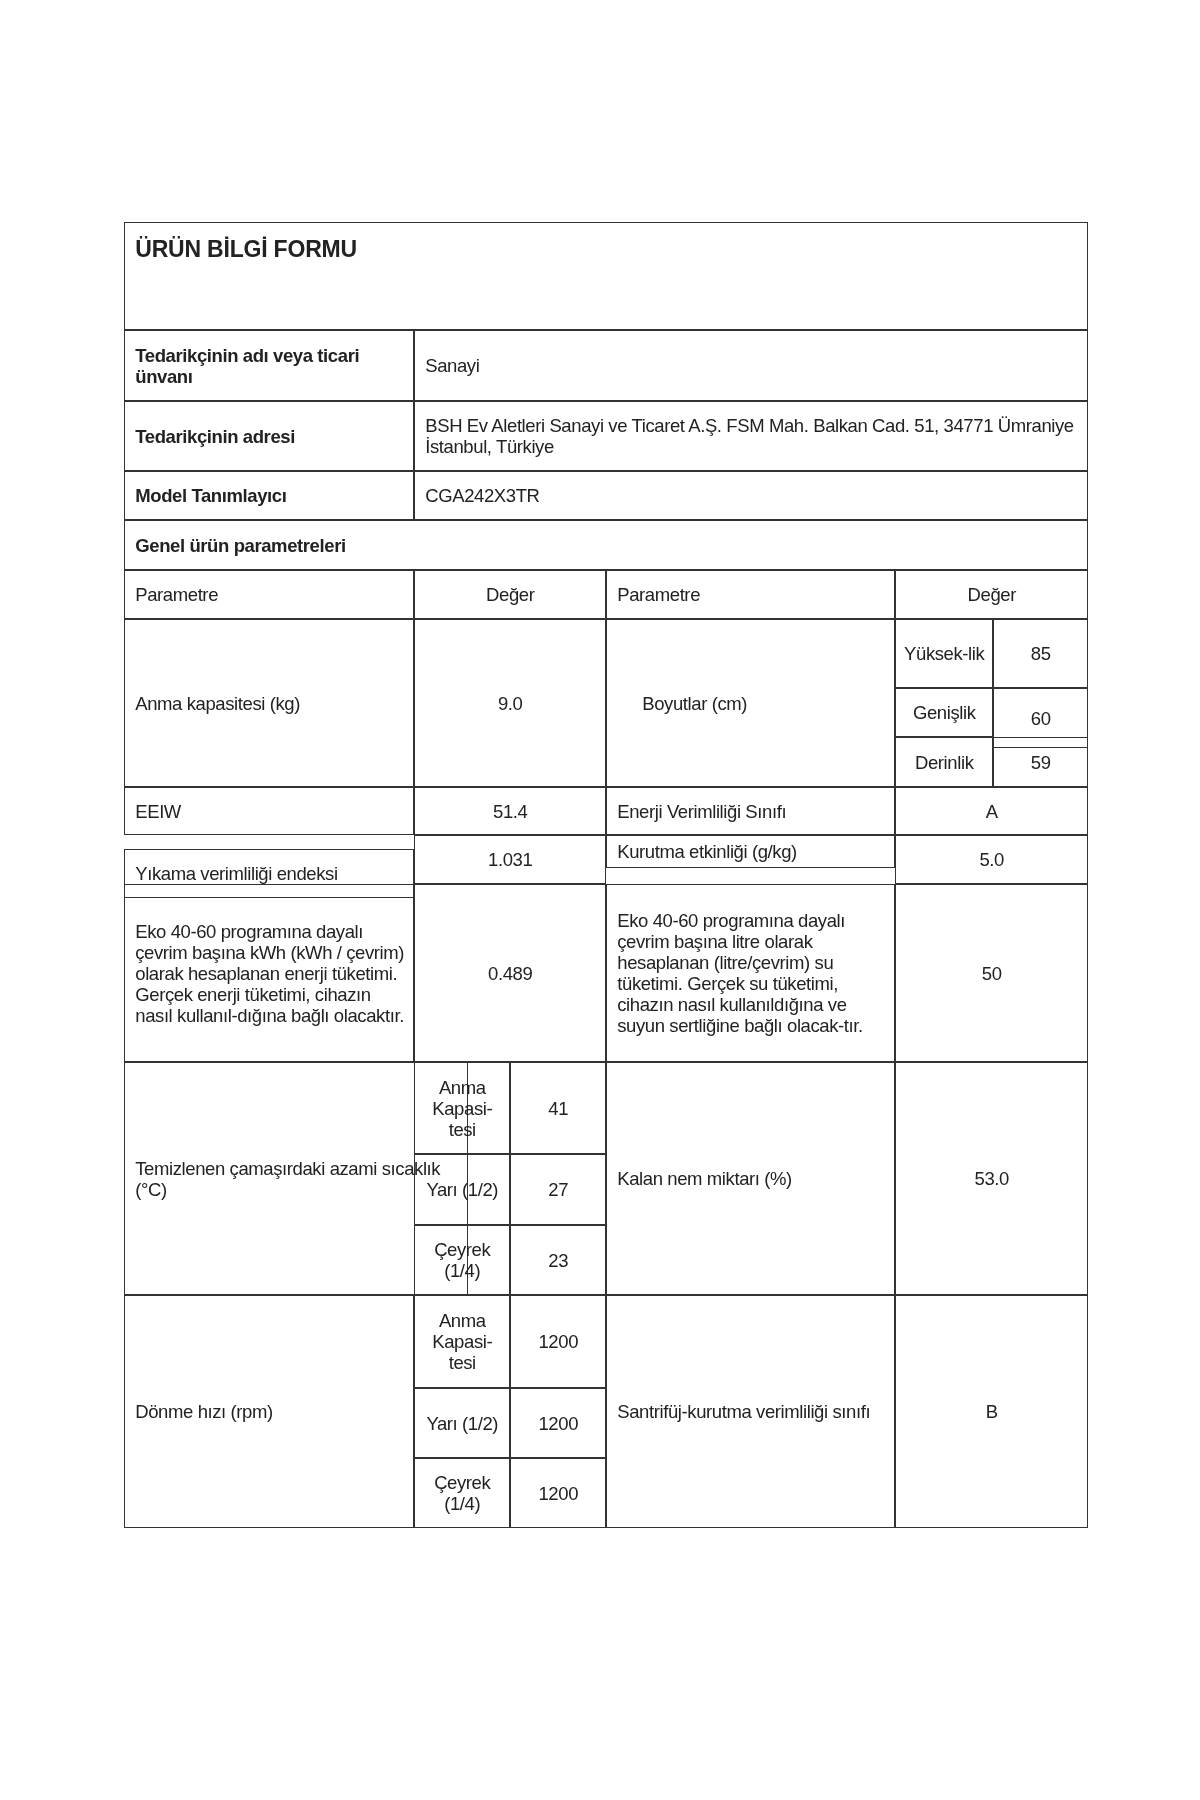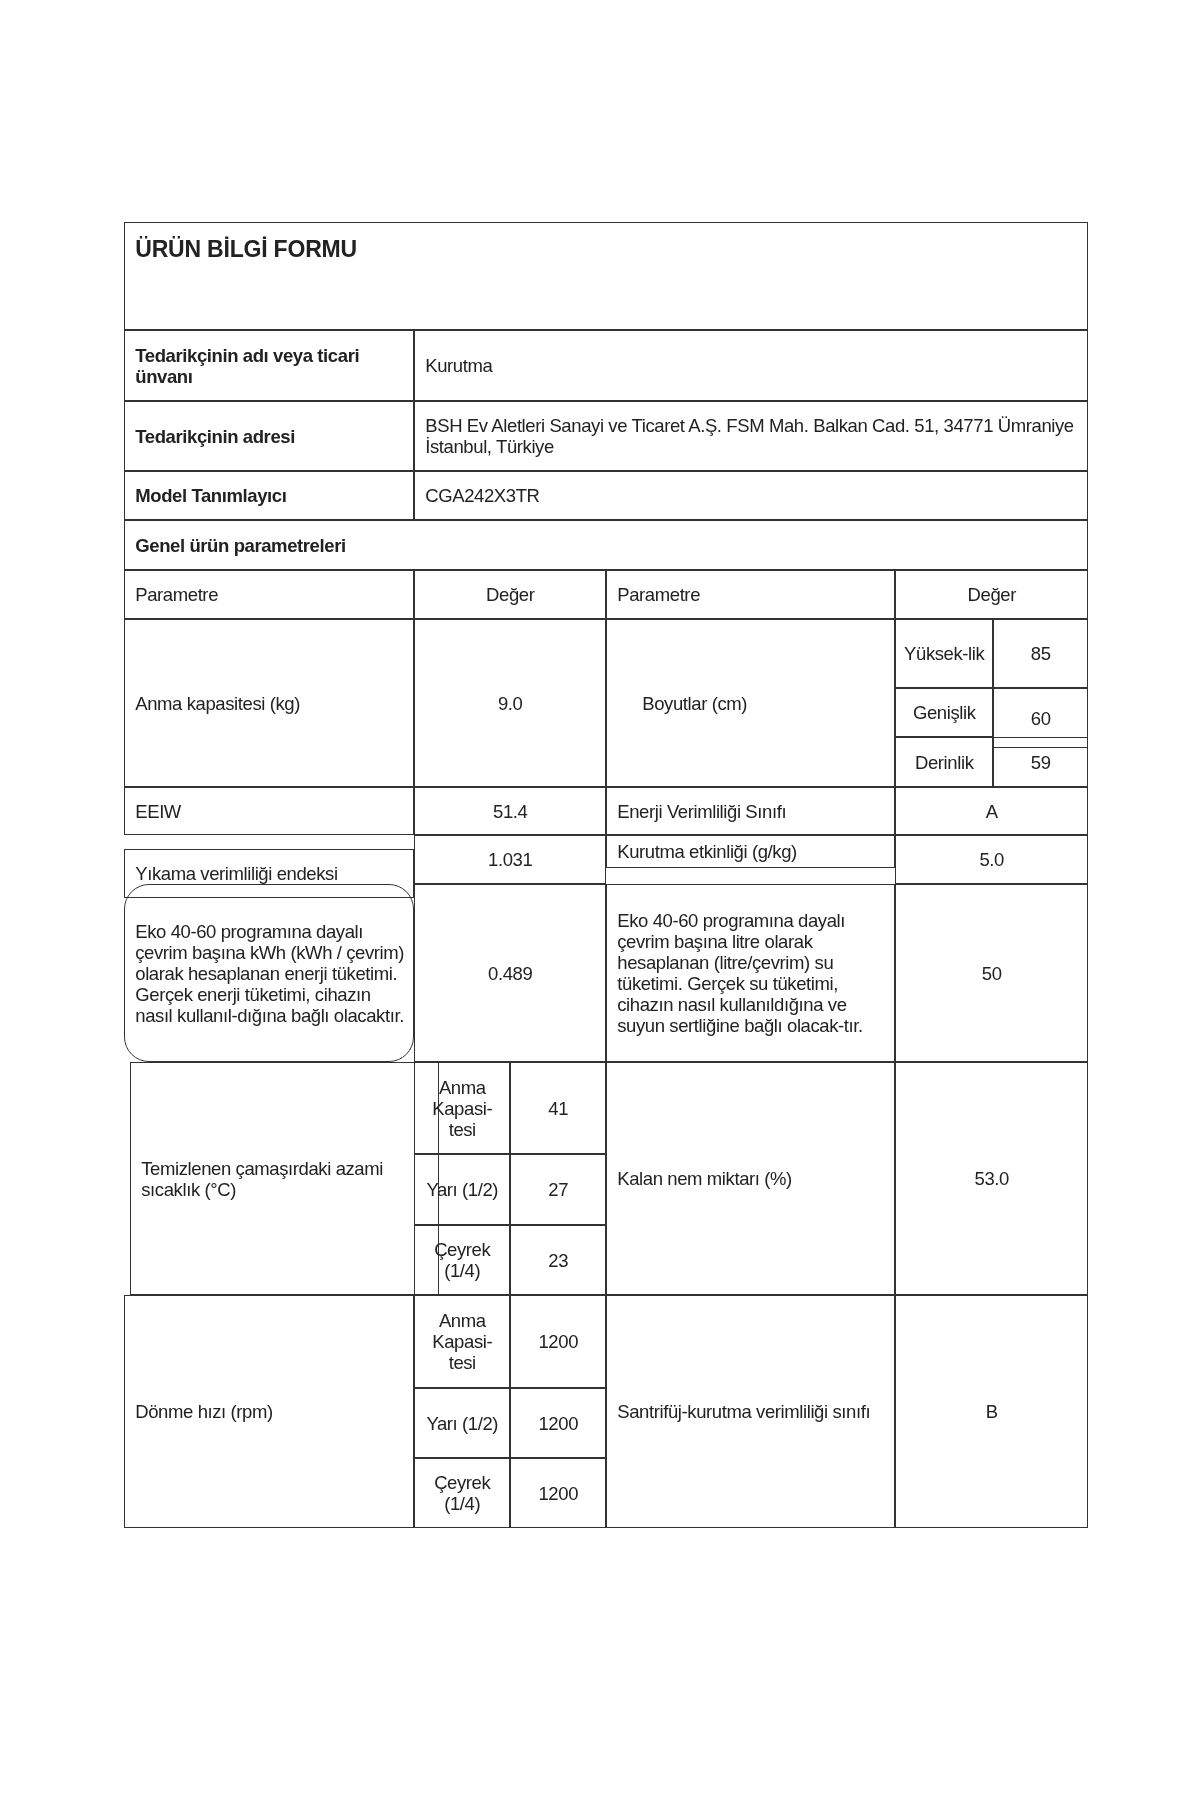--- a/index.html
+++ b/index.html
@@ -15,21 +15,21 @@
   .title { font-size:23px; font-weight:bold; align-items:flex-start; padding-top:16px; padding-left:10px; letter-spacing:-0.2px; }
 </style>
 </head>
 <body>
 
 <div class="form">
 
   <div class="cell title" style="left:0;top:0;width:964px;height:108px;">ÜRÜN BİLGİ FORMU</div>
 
   <div class="cell l b" style="left:0;top:108px;width:290px;height:71px;">Tedarikçinin adı veya ticari ünvanı</div>
-  <div class="cell l" style="left:290px;top:108px;width:674px;height:71px;">Kurutma</div>
+  <div class="cell l" style="left:290px;top:108px;width:674px;height:71px;">Sanayi</div>
 
   <div class="cell l b" style="left:0;top:179px;width:290px;height:70px;">Tedarikçinin adresi</div>
   <div class="cell l" style="left:290px;top:179px;width:674px;height:70px;">BSH Ev Aletleri Sanayi ve Ticaret A.Ş. FSM Mah. Balkan Cad. 51, 34771 Ümraniye İstanbul, Türkiye</div>
 
   <div class="cell l b" style="left:0;top:249px;width:290px;height:49px;">Model Tanımlayıcı</div>
   <div class="cell l" style="left:290px;top:249px;width:674px;height:49px;">CGA242X3TR</div>
 
   <div class="cell l b" style="left:0;top:298px;width:964px;height:50px;">Genel ürün parametreleri</div>
 
   <div class="cell l" style="left:0;top:348px;width:290px;height:49px;">Parametre</div>
@@ -50,26 +50,26 @@
   <div class="cell l" style="left:0;top:565px;width:290px;height:48px;">EEIW</div>
   <div class="cell c" style="left:290px;top:565px;width:192px;height:48px;">51.4</div>
   <div class="cell l" style="left:482px;top:565px;width:289px;height:48px;">Enerji Verimliliği Sınıfı</div>
   <div class="cell c" style="left:771px;top:565px;width:193px;height:48px;">A</div>
 
   <div class="cell l" style="left:0;top:613px;width:290px;height:49px;margin-top:13px;">Yıkama verimliliği endeksi</div>
   <div class="cell c" style="left:290px;top:613px;width:192px;height:49px;">1.031</div>
   <div class="cell l" style="left:482px;top:613px;width:289px;height:33px;">Kurutma etkinliği (g/kg)</div>
   <div class="cell c" style="left:771px;top:613px;width:193px;height:49px;">5.0</div>
 
-  <div class="cell l" style="left:0;top:662px;width:290px;height:178px;border-radius:25px;">Eko 40-60 programına dayalı çevrim başına kWh (kWh / çevrim) olarak hesaplanan enerji tüketimi. Gerçek enerji tüketimi, cihazın nasıl kullanıl-dığına bağlı olacaktır.</div>
+  <div class="cell l" style="left:0;top:662px;width:290px;height:178px;">Eko 40-60 programına dayalı çevrim başına kWh (kWh / çevrim) olarak hesaplanan enerji tüketimi. Gerçek enerji tüketimi, cihazın nasıl kullanıl-dığına bağlı olacaktır.</div>
   <div class="cell c" style="left:290px;top:662px;width:192px;height:178px;">0.489</div>
   <div class="cell l" style="left:482px;top:662px;width:289px;height:178px;">Eko 40-60 programına dayalı çevrim başına litre olarak hesaplanan (litre/çevrim) su tüketimi. Gerçek su tüketimi, cihazın nasıl kullanıldığına ve suyun sertliğine bağlı olacak-tır.</div>
   <div class="cell c" style="left:771px;top:662px;width:193px;height:178px;">50</div>
 
-  <div class="cell l" style="left:6px;top:840px;width:309px;height:233px;">Temizlenen çamaşırdaki azami sıcaklık (°C)</div>
+  <div class="cell l" style="left:0;top:840px;width:344px;height:233px;">Temizlenen çamaşırdaki azami sıcaklık (°C)</div>
   <div class="cell c" style="left:290px;top:840px;width:96px;height:92px;">Anma Kapasi-tesi</div>
   <div class="cell c" style="left:386px;top:840px;width:96px;height:92px;">41</div>
   <div class="cell c" style="left:290px;top:932px;width:96px;height:71px;">Yarı (1/2)</div>
   <div class="cell c" style="left:386px;top:932px;width:96px;height:71px;">27</div>
   <div class="cell c" style="left:290px;top:1003px;width:96px;height:70px;">Çeyrek (1/4)</div>
   <div class="cell c" style="left:386px;top:1003px;width:96px;height:70px;">23</div>
   <div class="cell l" style="left:482px;top:840px;width:289px;height:233px;">Kalan nem miktarı (%)</div>
   <div class="cell c" style="left:771px;top:840px;width:193px;height:233px;">53.0</div>
 
   <div class="cell l" style="left:0;top:1073px;width:290px;height:233px;">Dönme hızı (rpm)</div>

